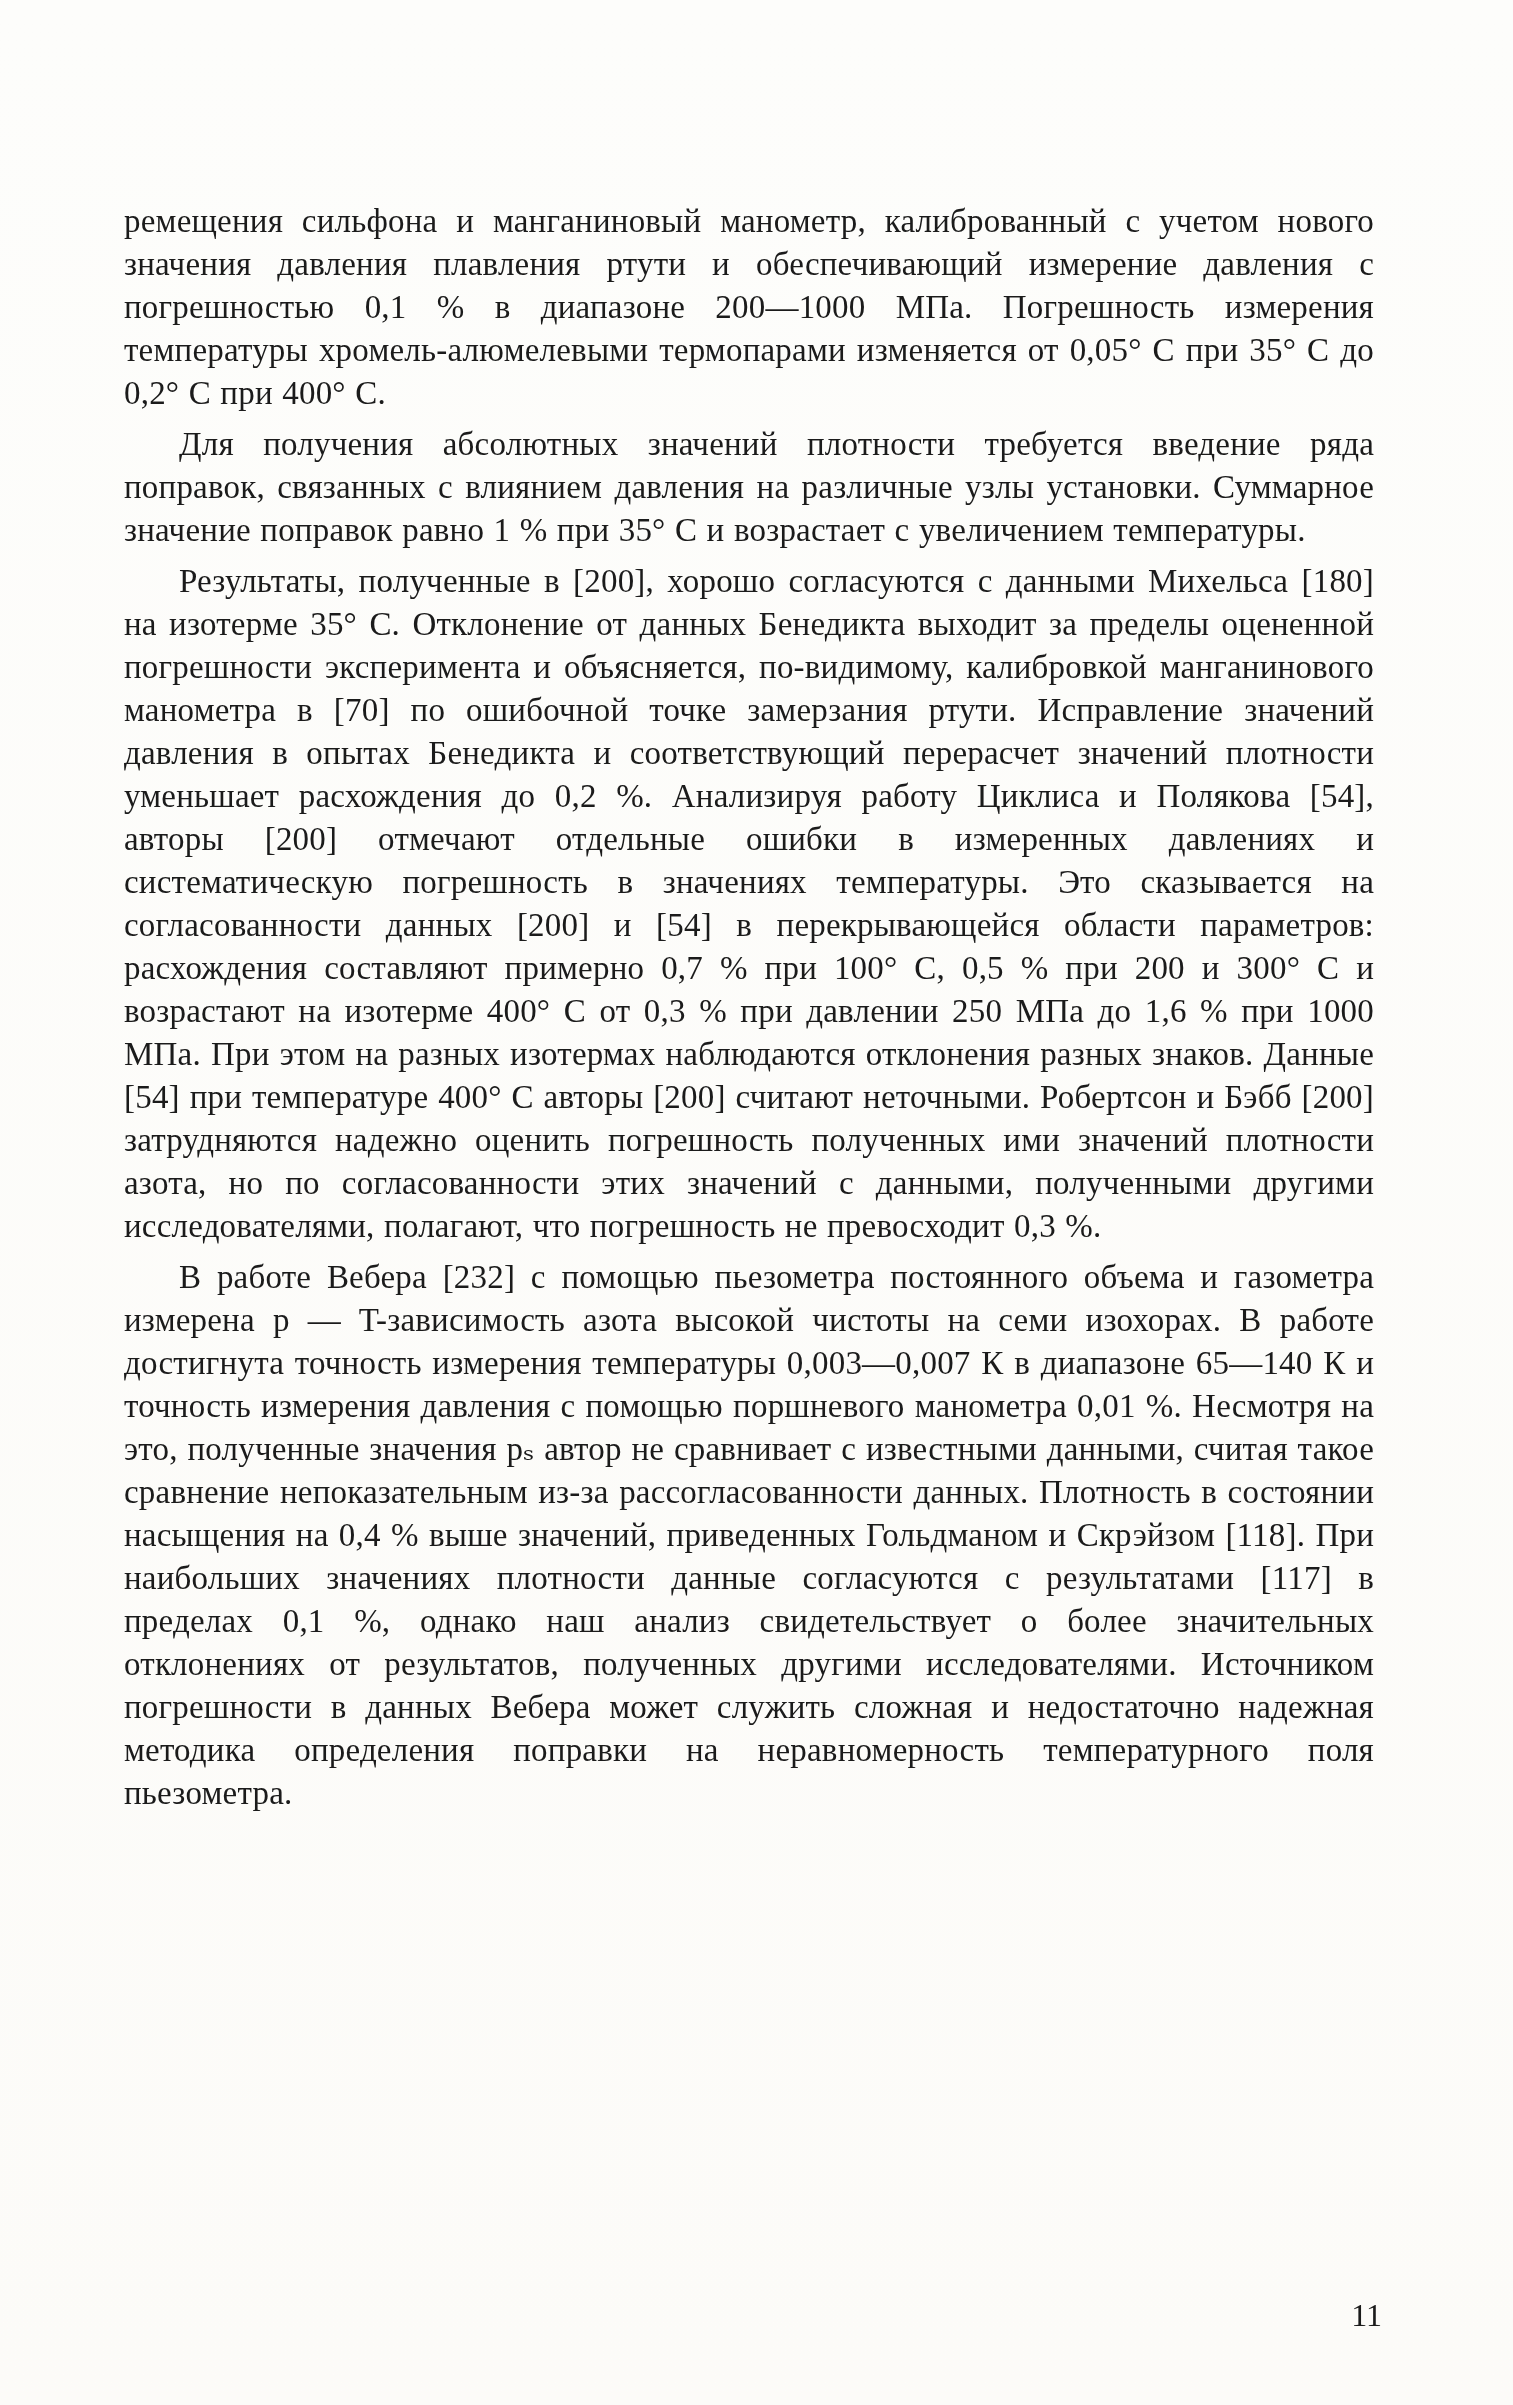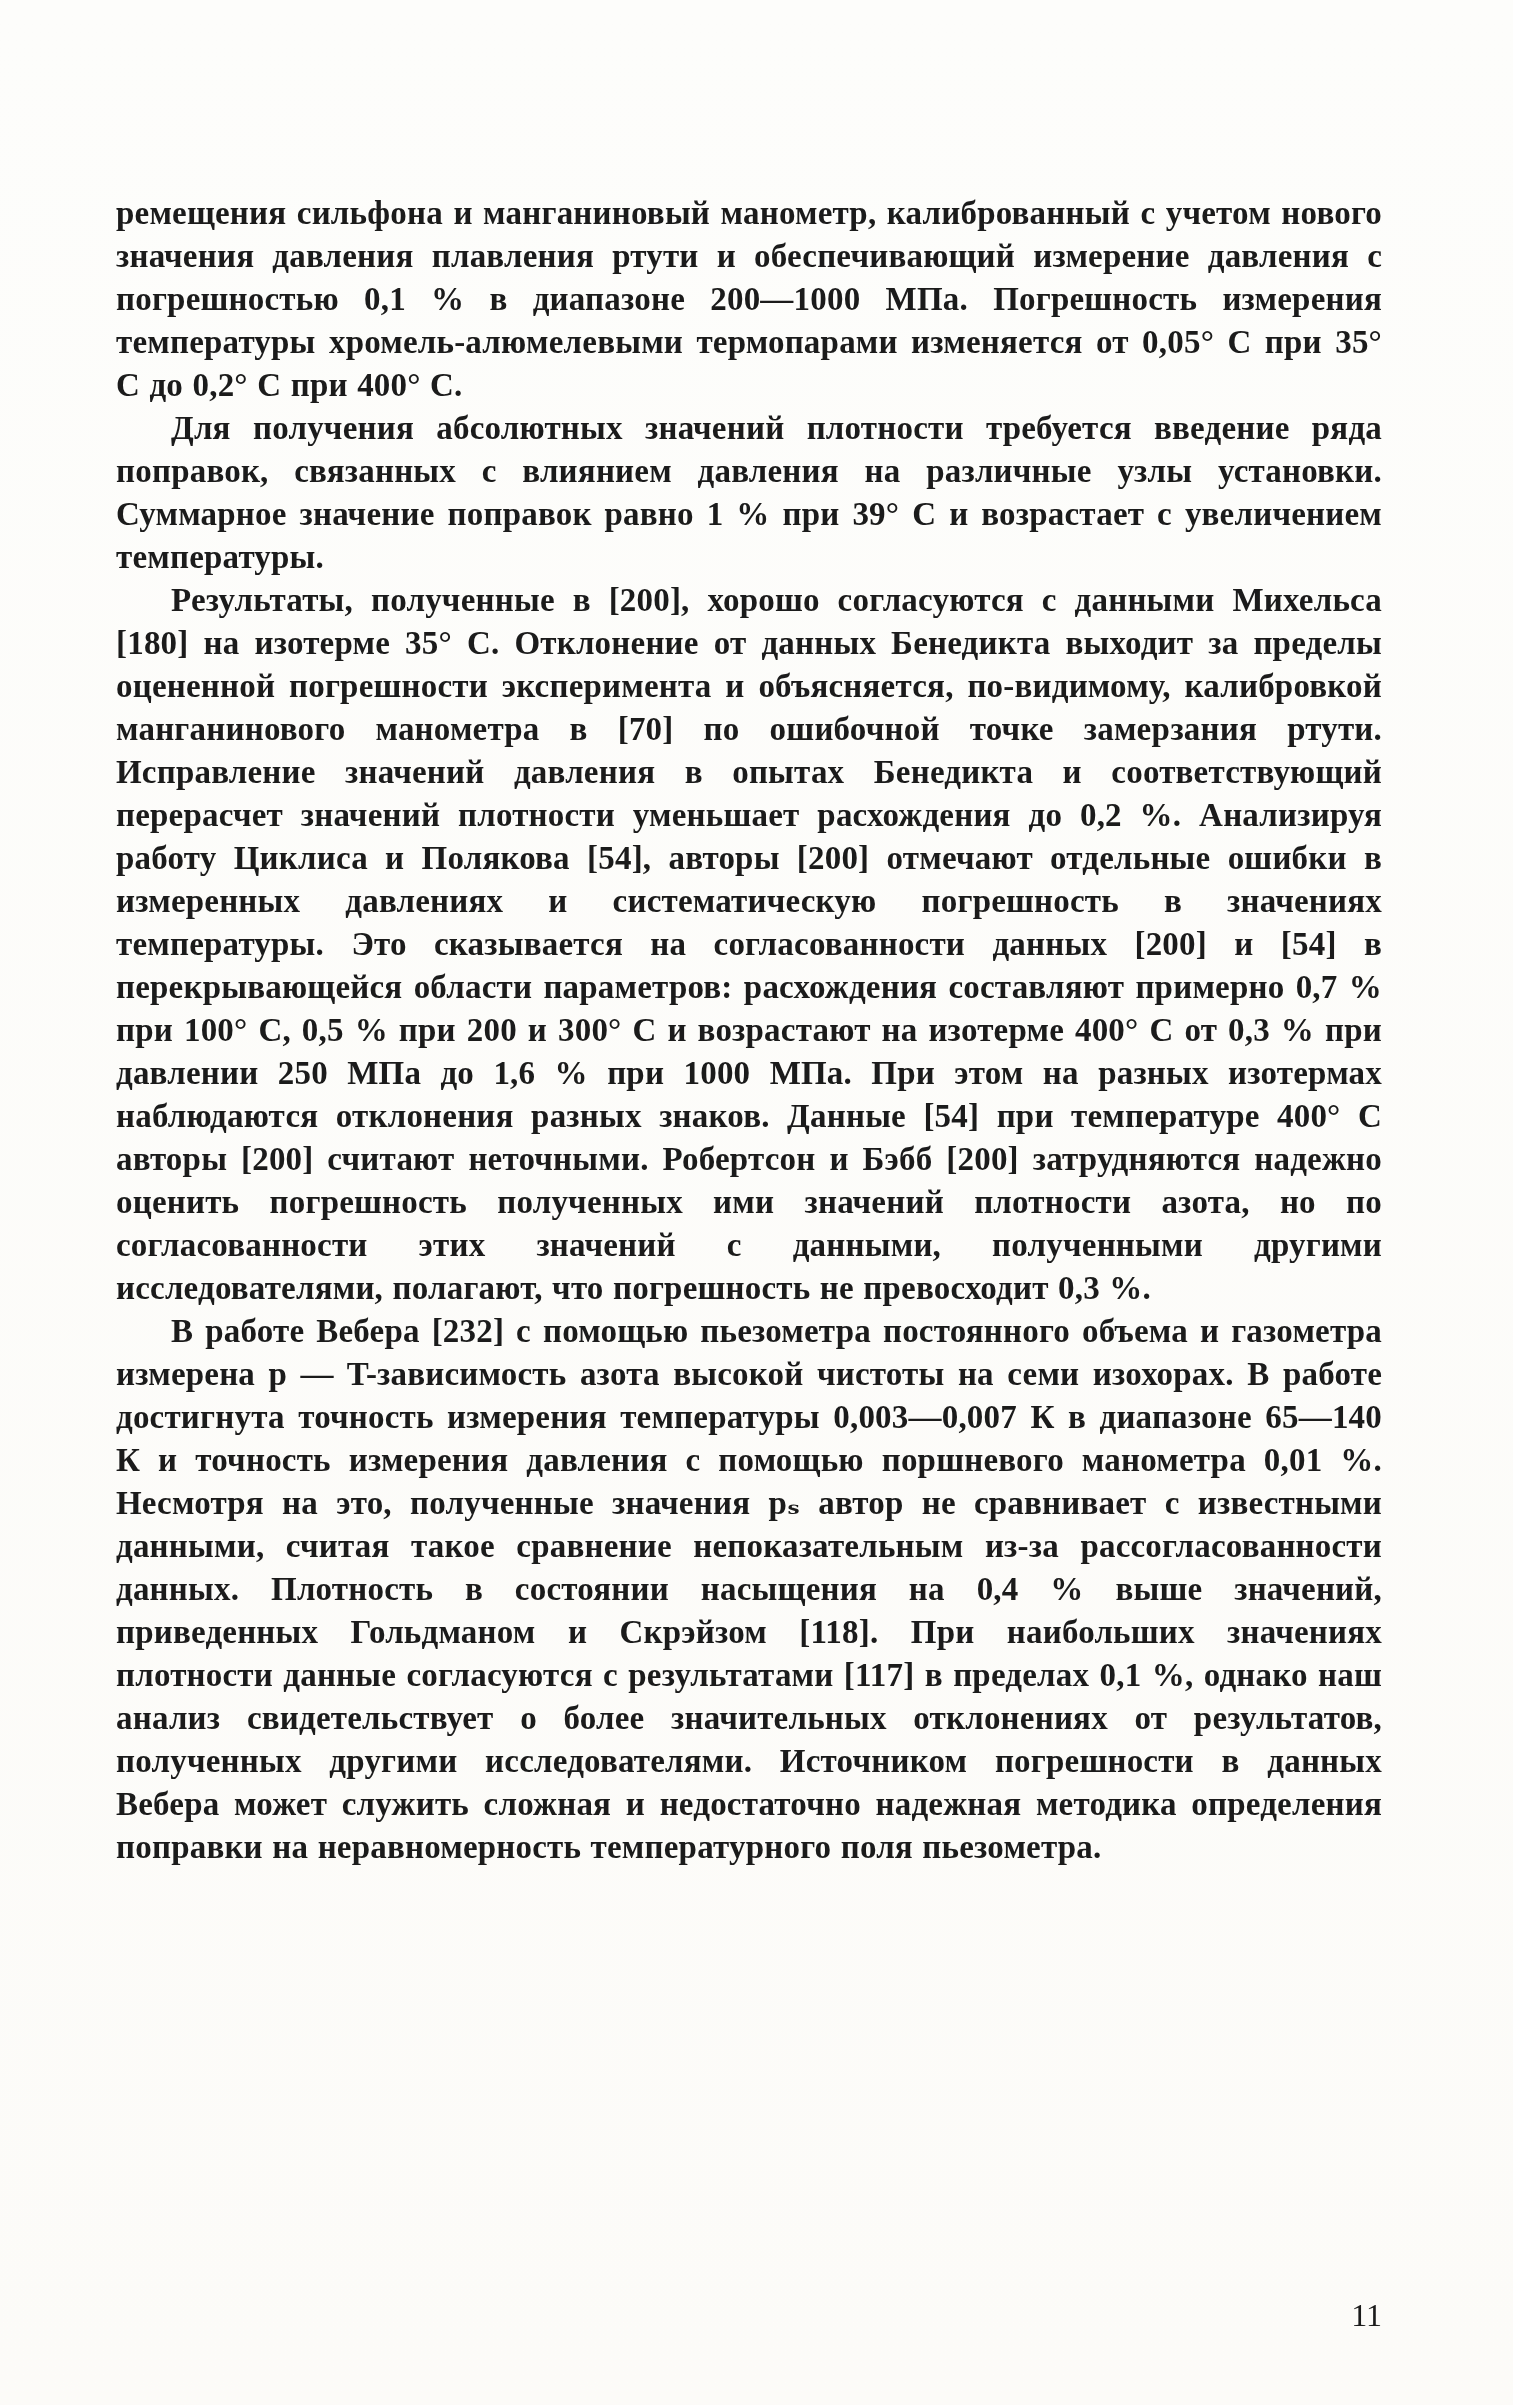--- a/index.html
+++ b/index.html
@@ -22,42 +22,41 @@
     width: 1266px;
     font-family: "Liberation Serif", "DejaVu Serif", serif;
     font-size: 33px;
     line-height: 43px;
     color: #1b1b1b;
     text-align: justify;
     letter-spacing: 0.2px;
     word-spacing: 1px;
   }
   .para {
-    margin: 0;
+    margin: 8px;
     padding: 0;
     text-indent: 0;
-    font-weight: bold;
   }
   .para.indent {
     text-indent: 55px;
   }
   .page-number {
     position: absolute;
     right: 131px;
     bottom: 71px;
     font-family: "Liberation Serif", "DejaVu Serif", serif;
     font-size: 32px;
     color: #1b1b1b;
   }
 </style>
 </head>
 <body>
 
 <div class="page">
   <div class="text-block">
     <p class="para">ремещения сильфона и манганиновый манометр, калиброванный с учетом нового значения давления плавления ртути и обеспечивающий измерение давления с погрешностью 0,1 % в диапазоне 200—1000 МПа. Погрешность измерения температуры хромель-алюмелевыми термопарами изменяется от 0,05° С при 35° С до 0,2° С при 400° С.</p>
-    <p class="para indent">Для получения абсолютных значений плотности требуется введение ряда поправок, связанных с влиянием давления на различные узлы установки. Суммарное значение поправок равно 1 % при 39° С и возрастает с увеличением температуры.</p>
+    <p class="para indent">Для получения абсолютных значений плотности требуется введение ряда поправок, связанных с влиянием давления на различные узлы установки. Суммарное значение поправок равно 1 % при 35° С и возрастает с увеличением температуры.</p>
     <p class="para indent">Результаты, полученные в [200], хорошо согласуются с данными Михельса [180] на изотерме 35° С. Отклонение от данных Бенедикта выходит за пределы оцененной погрешности эксперимента и объясняется, по-видимому, калибровкой манганинового манометра в [70] по ошибочной точке замерзания ртути. Исправление значений давления в опытах Бенедикта и соответствующий перерасчет значений плотности уменьшает расхождения до 0,2 %. Анализируя работу Циклиса и Полякова [54], авторы [200] отмечают отдельные ошибки в измеренных давлениях и систематическую погрешность в значениях температуры. Это сказывается на согласованности данных [200] и [54] в перекрывающейся области параметров: расхождения составляют примерно 0,7 % при 100° С, 0,5 % при 200 и 300° С и возрастают на изотерме 400° С от 0,3 % при давлении 250 МПа до 1,6 % при 1000 МПа. При этом на разных изотермах наблюдаются отклонения разных знаков. Данные [54] при температуре 400° С авторы [200] считают неточными. Робертсон и Бэбб [200] затрудняются надежно оценить погрешность полученных ими значений плотности азота, но по согласованности этих значений с данными, полученными другими исследователями, полагают, что погрешность не превосходит 0,3 %.</p>
     <p class="para indent">В работе Вебера [232] с помощью пьезометра постоянного объема и газометра измерена p — T-зависимость азота высокой чистоты на семи изохорах. В работе достигнута точность измерения температуры 0,003—0,007 К в диапазоне 65—140 К и точность измерения давления с помощью поршневого манометра 0,01 %. Несмотря на это, полученные значения pₛ автор не сравнивает с известными данными, считая такое сравнение непоказательным из-за рассогласованности данных. Плотность в состоянии насыщения на 0,4 % выше значений, приведенных Гольдманом и Скрэйзом [118]. При наибольших значениях плотности данные согласуются с результатами [117] в пределах 0,1 %, однако наш анализ свидетельствует о более значительных отклонениях от результатов, полученных другими исследователями. Источником погрешности в данных Вебера может служить сложная и недостаточно надежная методика определения поправки на неравномерность температурного поля пьезометра.</p>
   </div>
   <div class="page-number">11</div>
 </div>
 
 
 </body></html>

